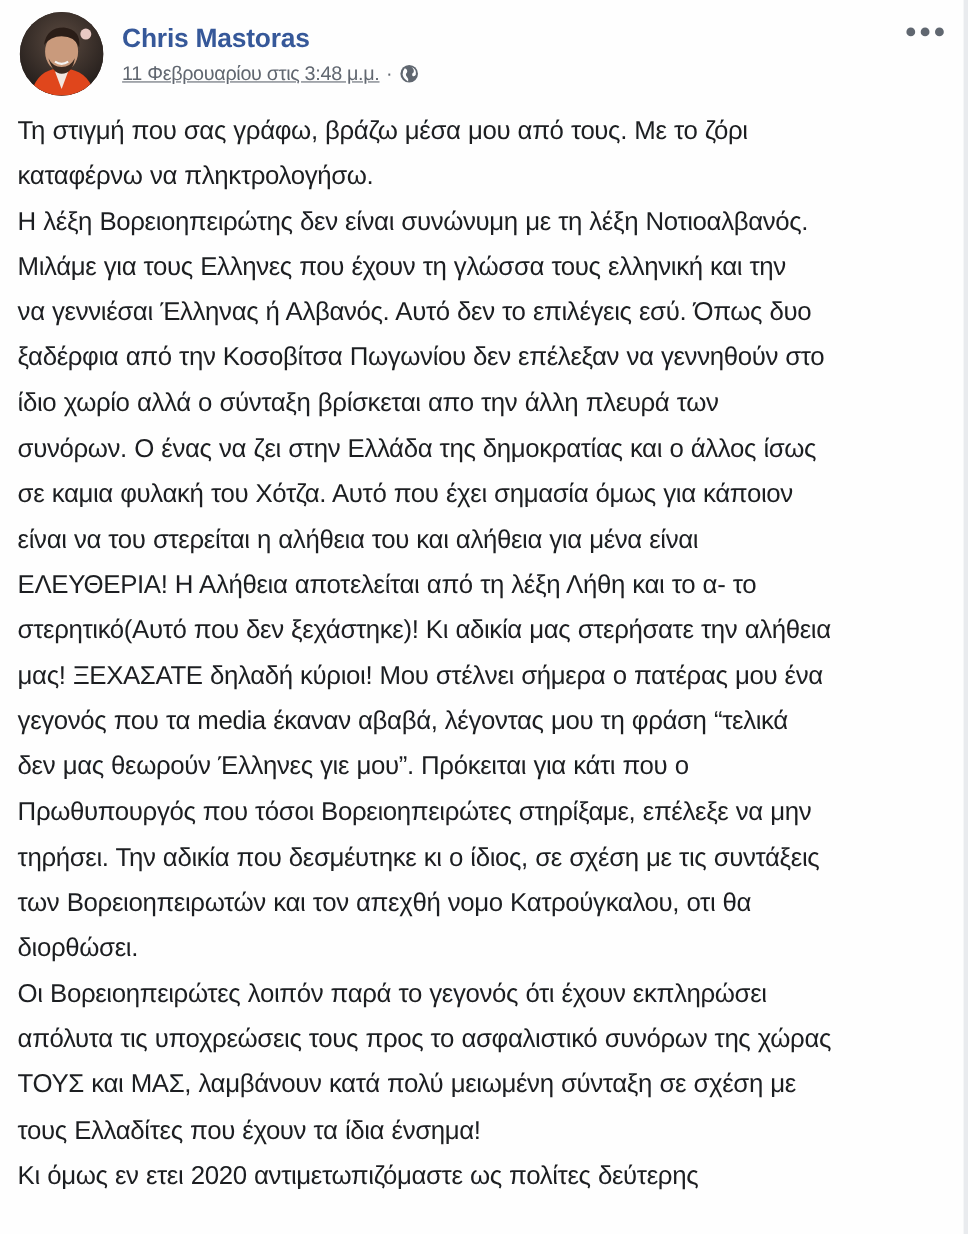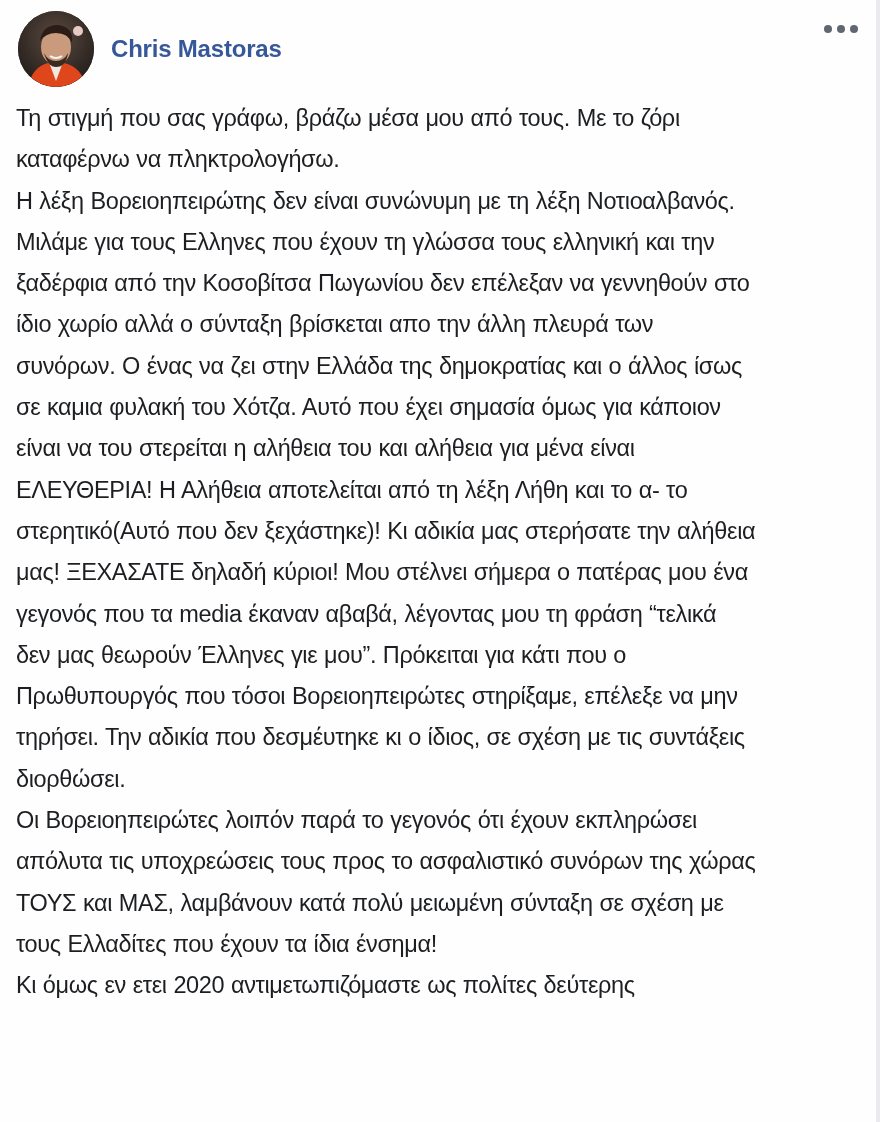--- a/index.html
+++ b/index.html
@@ -133,46 +133,59 @@
         <path d="M10 76 Q14 56 30 52 L46 52 Q64 56 68 76 Z" fill="#e0461c"></path>
         <path d="M32 54 L38 70 L44 54 Z" fill="#f1e6e0"></path>
         <ellipse cx="38" cy="36" rx="15" ry="18" fill="#c99a7c"></ellipse>
         <path d="M22 30 Q24 14 40 14 Q56 16 54 32 Q50 22 38 22 Q28 22 22 30 Z" fill="#2a1d17"></path>
         <path d="M26 42 Q30 56 38 56 Q48 56 50 42 Q46 50 38 50 Q30 50 26 42 Z" fill="#3a2a22"></path>
         <path d="M32 45 Q38 49 44 45" stroke="#f5f5f5" stroke-width="2" fill="none"></path>
       </svg>
     </div>
     <div class="meta">
       <span class="author-name">Chris Mastoras</span>
+      <div class="subline">
+        <span class="timestamp">11 Φεβρουαρίου στις 3:48 μ.μ.</span>
+        <span class="dot-sep">·</span>
+        <span class="globe-icon">
+          <svg width="18" height="18" viewBox="0 0 18 18">
+            <circle cx="9" cy="9" r="8" fill="#606770"></circle>
+            <path d="M5 4 Q8 5 7 8 Q5 10 7 12 Q9 14 8 16 Q4 14 3 10 Q3 6 5 4 Z" fill="#ffffff"></path>
+            <path d="M11 3 Q14 5 13 8 Q11 9 12 11 Q14 12 15 10 Q16 5 11 3 Z" fill="#ffffff"></path>
+          </svg>
+        </span>
+      </div>
     </div>
   </div>
 
   <div class="more-button">
     <span></span>
     <span></span>
     <span></span>
   </div>
 
   <div class="body-text">
     <span class="line">Τη στιγμή που σας γράφω, βράζω μέσα μου από τους. Με το ζόρι</span>
     <span class="line">καταφέρνω να πληκτρολογήσω.</span>
     <span class="line">Η λέξη Βορειοηπειρώτης δεν είναι συνώνυμη με τη λέξη Νοτιοαλβανός.</span>
     <span class="line">Μιλάμε για τους Ελληνες που έχουν τη γλώσσα τους ελληνική και την</span>
+    <span class="line">να γεννιέσαι Έλληνας ή Αλβανός. Αυτό δεν το επιλέγεις εσύ. Όπως δυο</span>
     <span class="line">ξαδέρφια από την Κοσοβίτσα Πωγωνίου δεν επέλεξαν να γεννηθούν στο</span>
     <span class="line">ίδιο χωρίο αλλά ο σύνταξη βρίσκεται απο την άλλη πλευρά των</span>
     <span class="line">συνόρων. Ο ένας να ζει στην Ελλάδα της δημοκρατίας και ο άλλος ίσως</span>
     <span class="line">σε καμια φυλακή του Χότζα. Αυτό που έχει σημασία όμως για κάποιον</span>
     <span class="line">είναι να του στερείται η αλήθεια του και αλήθεια για μένα είναι</span>
     <span class="line">ΕΛΕΥΘΕΡΙΑ! Η Αλήθεια αποτελείται από τη λέξη Λήθη και το α- το</span>
     <span class="line">στερητικό(Αυτό που δεν ξεχάστηκε)! Κι αδικία μας στερήσατε την αλήθεια</span>
     <span class="line">μας! ΞΕΧΑΣΑΤΕ δηλαδή κύριοι! Μου στέλνει σήμερα ο πατέρας μου ένα</span>
     <span class="line">γεγονός που τα media έκαναν αβαβά, λέγοντας μου τη φράση “τελικά</span>
     <span class="line">δεν μας θεωρούν Έλληνες γιε μου”. Πρόκειται για κάτι που ο</span>
     <span class="line">Πρωθυπουργός που τόσοι Βορειοηπειρώτες στηρίξαμε, επέλεξε να μην</span>
     <span class="line">τηρήσει. Την αδικία που δεσμέυτηκε κι ο ίδιος, σε σχέση με τις συντάξεις</span>
+    <span class="line">των Βορειοηπειρωτών και τον απεχθή νομο Κατρούγκαλου, οτι θα</span>
     <span class="line">διορθώσει.</span>
     <span class="line">Οι Βορειοηπειρώτες λοιπόν παρά το γεγονός ότι έχουν εκπληρώσει</span>
     <span class="line">απόλυτα τις υποχρεώσεις τους προς το ασφαλιστικό συνόρων της χώρας</span>
     <span class="line">ΤΟΥΣ και ΜΑΣ, λαμβάνουν κατά πολύ μειωμένη σύνταξη σε σχέση με</span>
     <span class="line">τους Ελλαδίτες που έχουν τα ίδια ένσημα!</span>
     <span class="line">Κι όμως εν ετει 2020 αντιμετωπιζόμαστε ως πολίτες δεύτερης</span>
 
   </div>
 </div>
 

